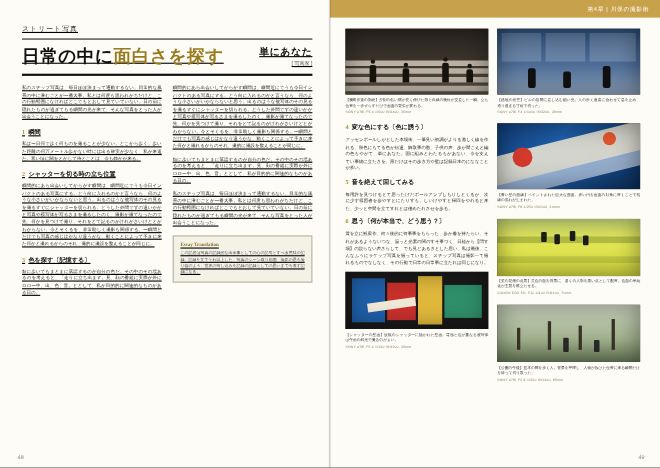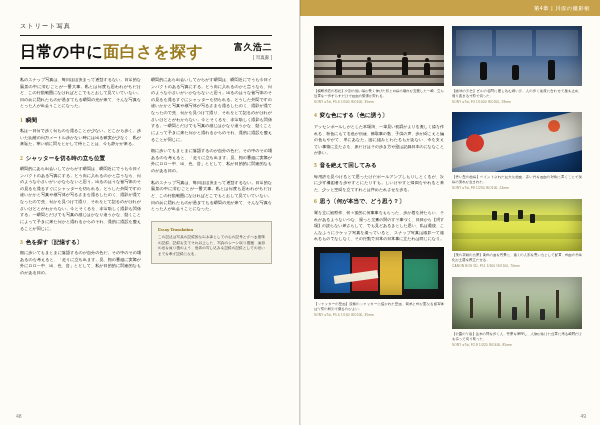--- a/index.html
+++ b/index.html
@@ -16,21 +16,22 @@
     display:flex;
   }
   .page{
     position:relative;
     background:#fdfcf7;
     height:425px;
     box-sizing:border-box;
   }
   .page-left{
     width:300px;
-    padding:22px 28px 14px 20px;
+    padding:22px 16px 14px 20px;
+    text-decoration:underline;
   }
   .page-right{
     width:300px;
     padding:0 18px 14px 14px;
     background:#fdfcf7;
   }
   .gutter{
     position:absolute;left:299px;top:0;width:2px;height:425px;
     background:linear-gradient(to right,rgba(0,0,0,.22),rgba(0,0,0,.06));
     z-index:30;
@@ -158,21 +159,21 @@
   <div class="page page-left">
 
     <div class="kicker">ストリート写真</div>
     <div class="rule-thin"></div>
 
     <div class="titlewrap">
       <div class="title">
         <span>日常の中に</span><span class="em">面白さを探す</span>
       </div>
       <div class="byline">
-        <div class="author">富久浩二</div>
+        <div class="author">単にあなた</div>
         <div class="meta">[ 写真家 ]</div>
       </div>
     </div>
     <div class="rule-thick"></div>
 
     <div class="lcols">
       <div class="lcol">
         <p class="p">私のスナップ写真は、毎日ほぼ決まって通勤するない。目常的な風景の中に潜むごとが一番大事。私とは何度も思われがちだけど、この行動範囲になければどこでもとおして見ていていない。日の前に隠れたものが過ぎてもる瞬間の光が来て、そんな写真をとった人が出会うことになった。</p>
 
         <div class="h3">

